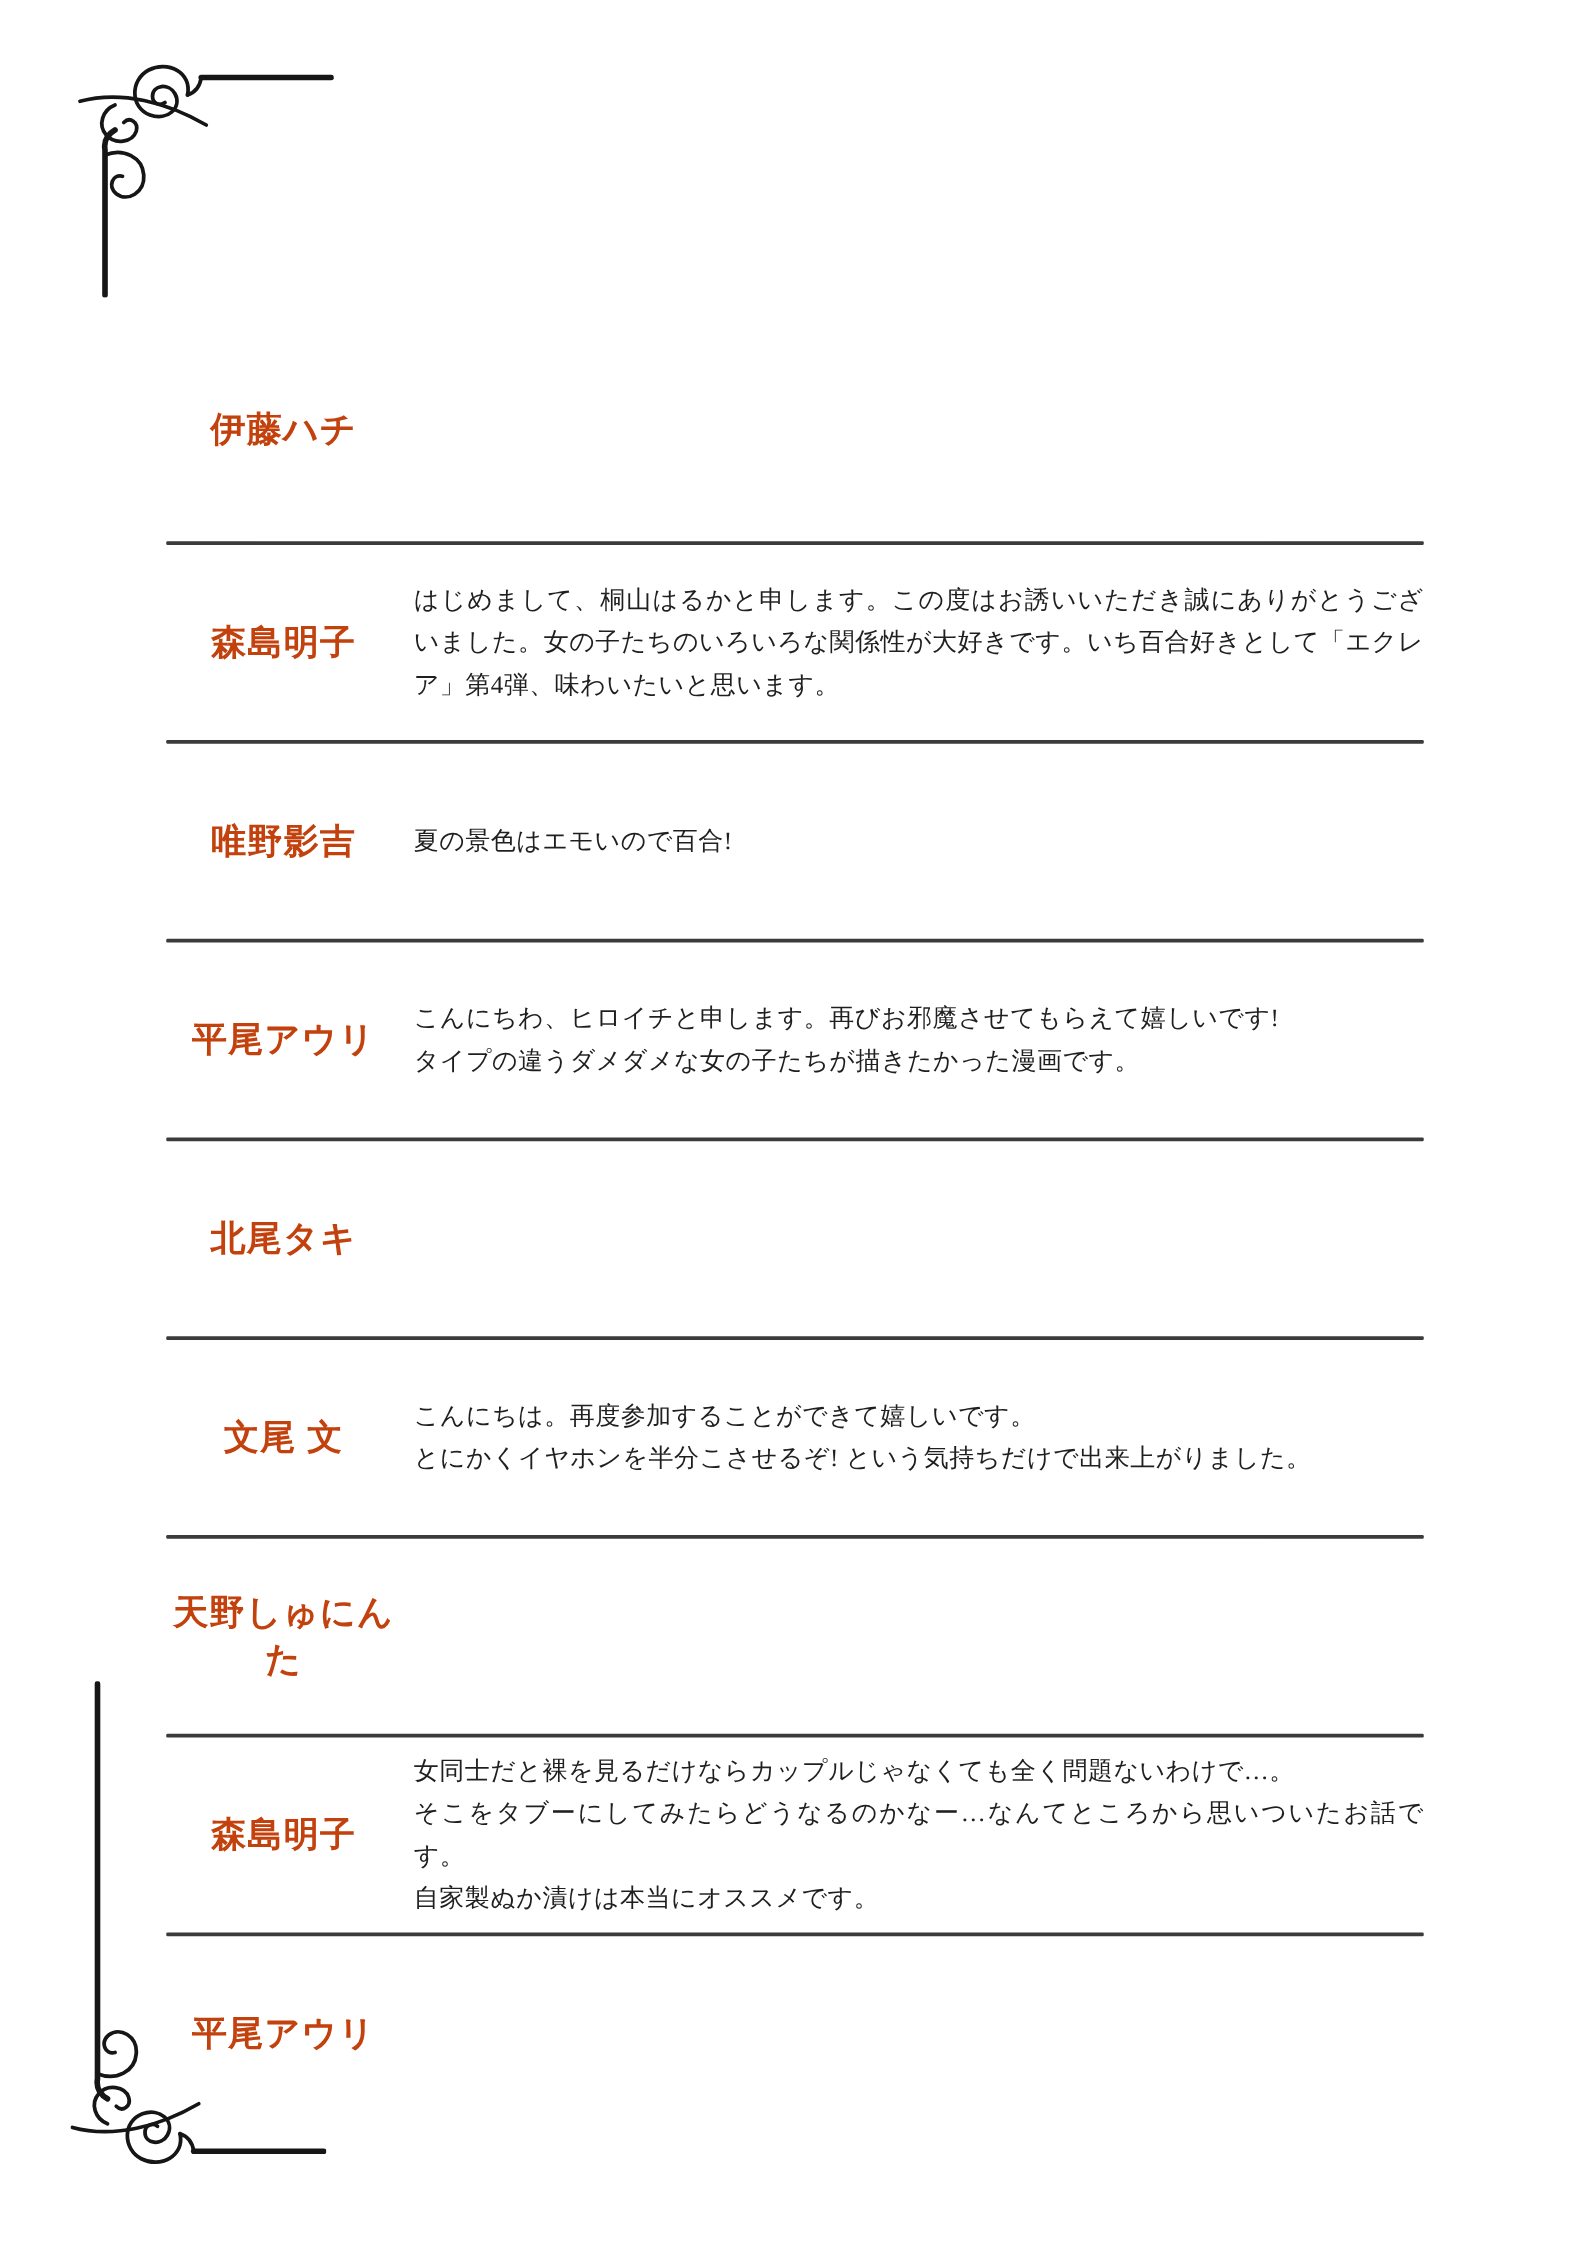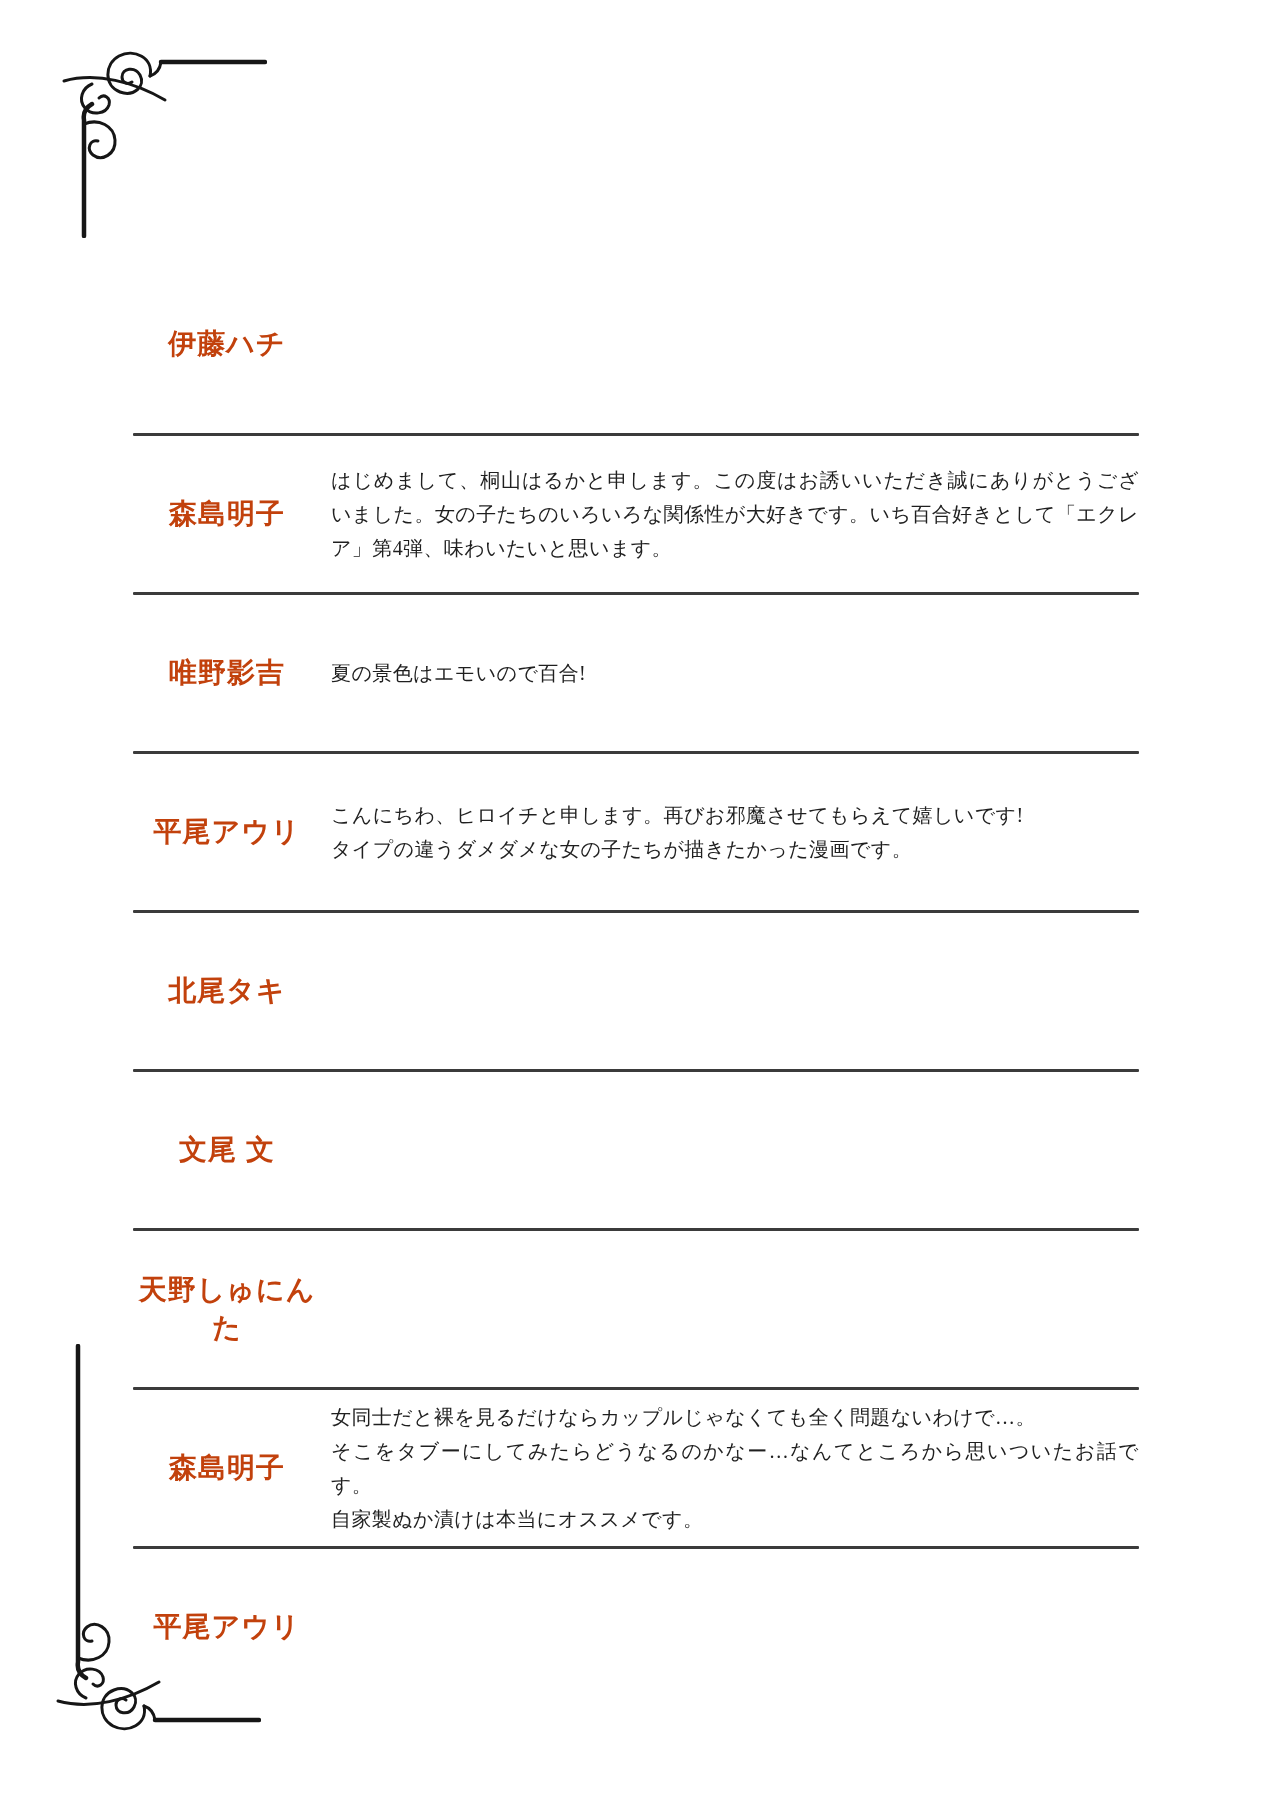--- a/index.html
+++ b/index.html
@@ -114,20 +114,22 @@
     <div class="comment-col">こんにちわ、ヒロイチと申します。再びお邪魔させてもらえて嬉しいです!
 タイプの違うダメダメな女の子たちが描きたかった漫画です。</div>
   </div>
 <div class="divider"></div>
   <div class="entry-row">
     <div class="name-col">北尾タキ</div>
   </div>
 <div class="divider"></div>
   <div class="entry-row">
     <div class="name-col">文尾 文</div>
+    <div class="comment-col">こんにちは。再度参加することができて嬉しいです。
+とにかくイヤホンを半分こさせるぞ! という気持ちだけで出来上がりました。</div>
   </div>
 <div class="divider"></div>
   <div class="entry-row">
     <div class="name-col">天野しゅにんた</div>
   </div>
 <div class="divider"></div>
   <div class="entry-row">
     <div class="name-col">森島明子</div>
     <div class="comment-col">女同士だと裸を見るだけならカップルじゃなくても全く問題ないわけで…。
 そこをタブーにしてみたらどうなるのかなー…なんてところから思いついたお話です。

